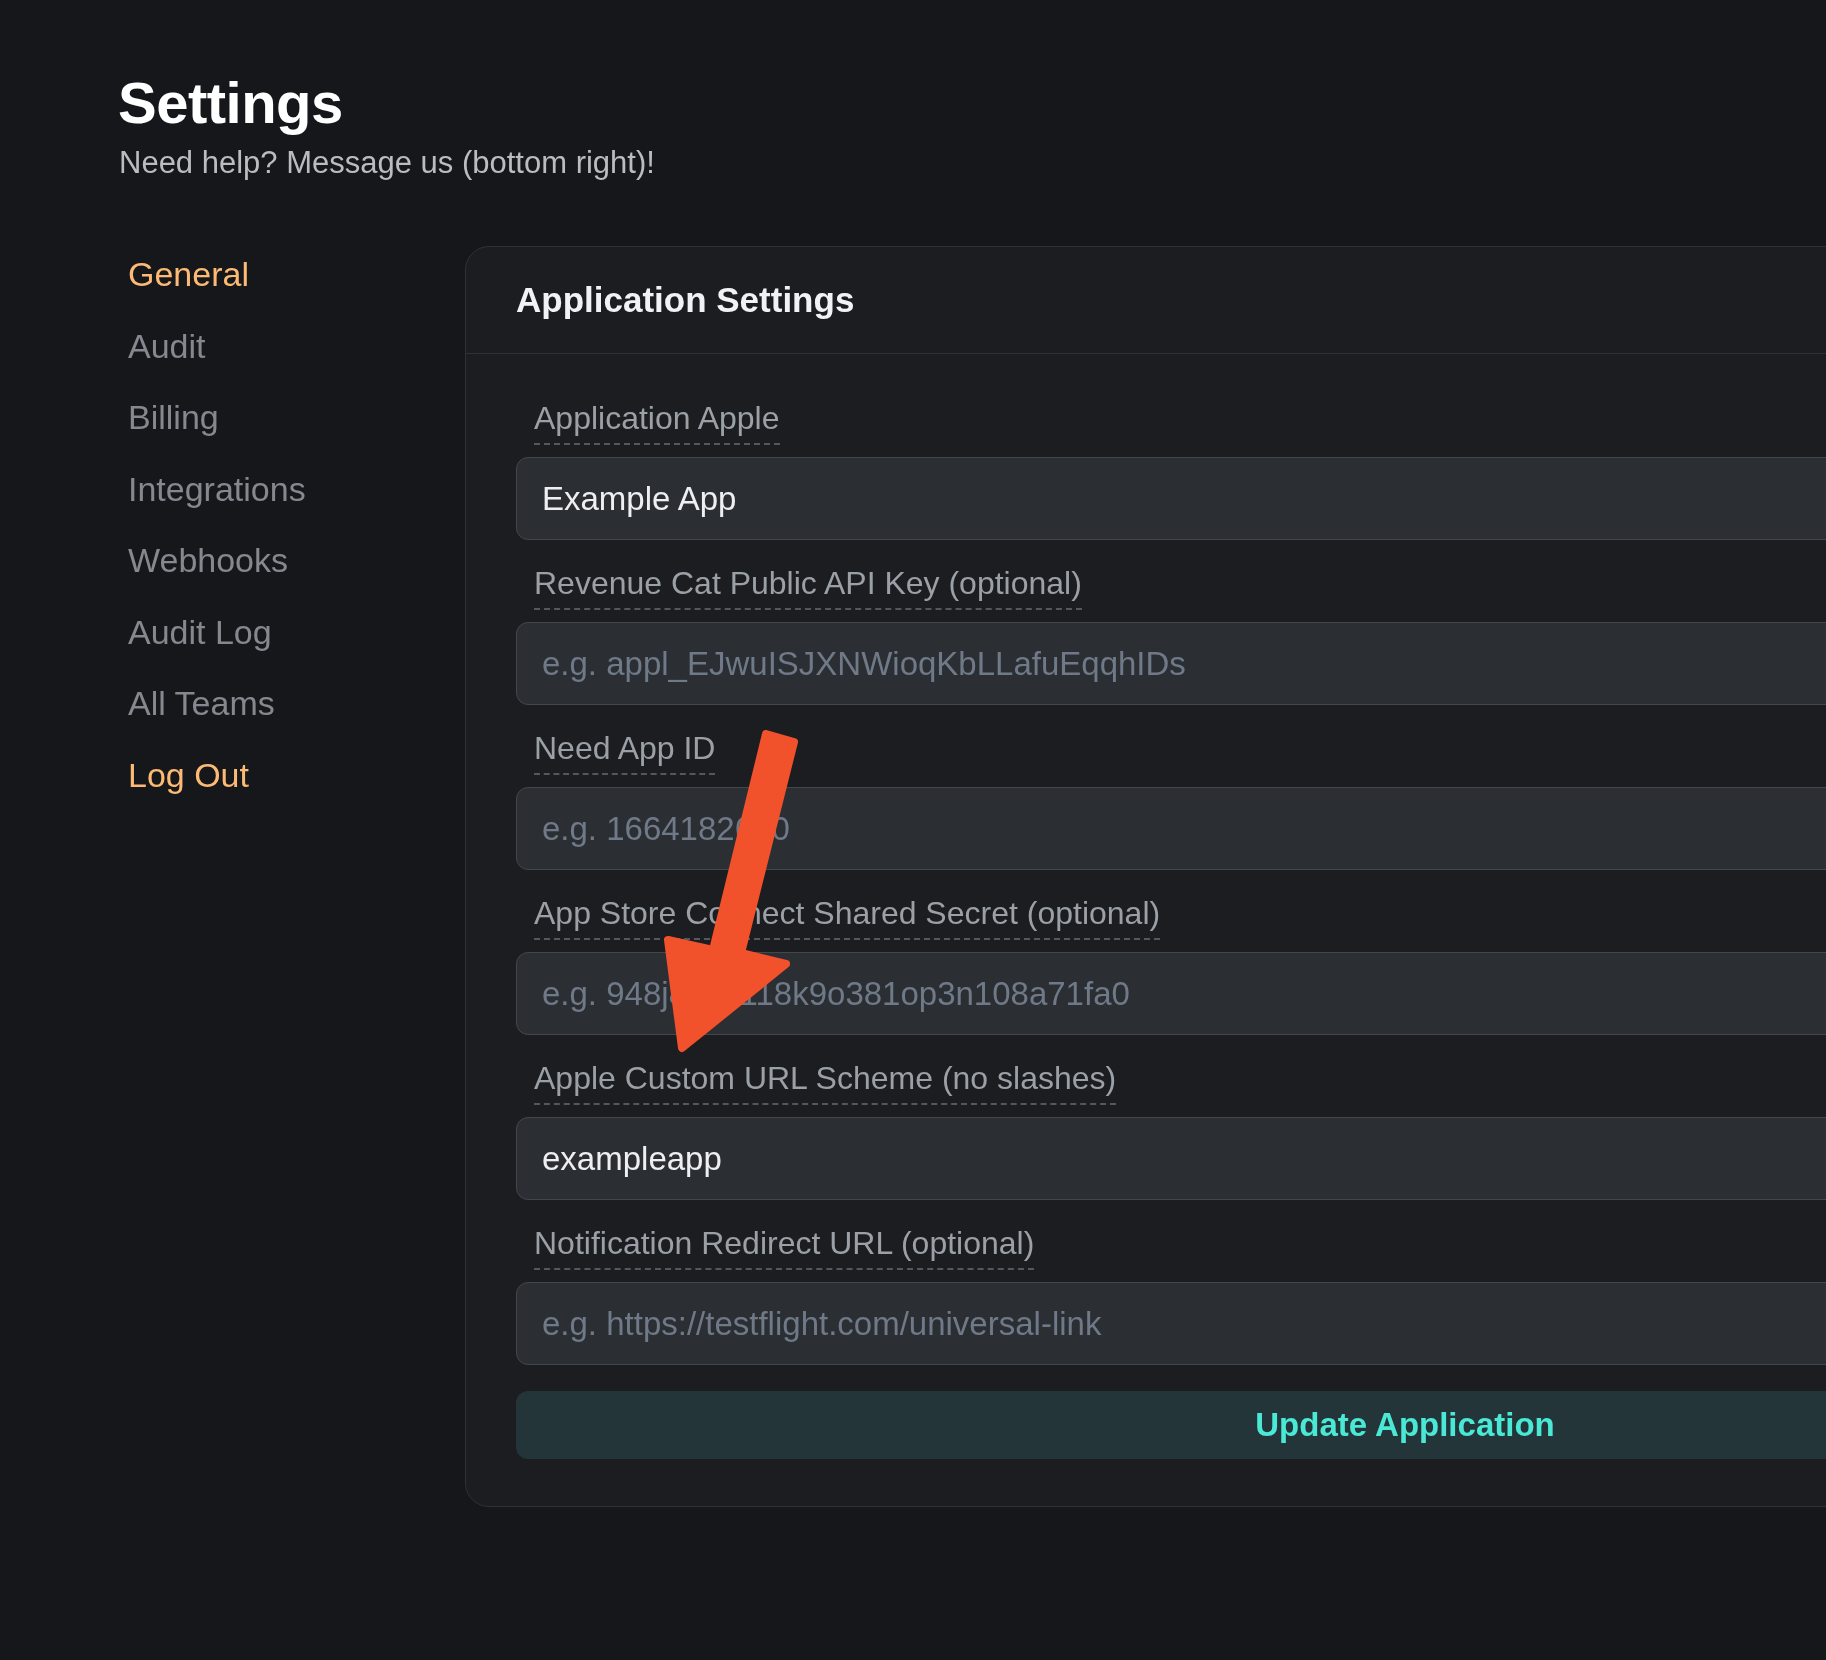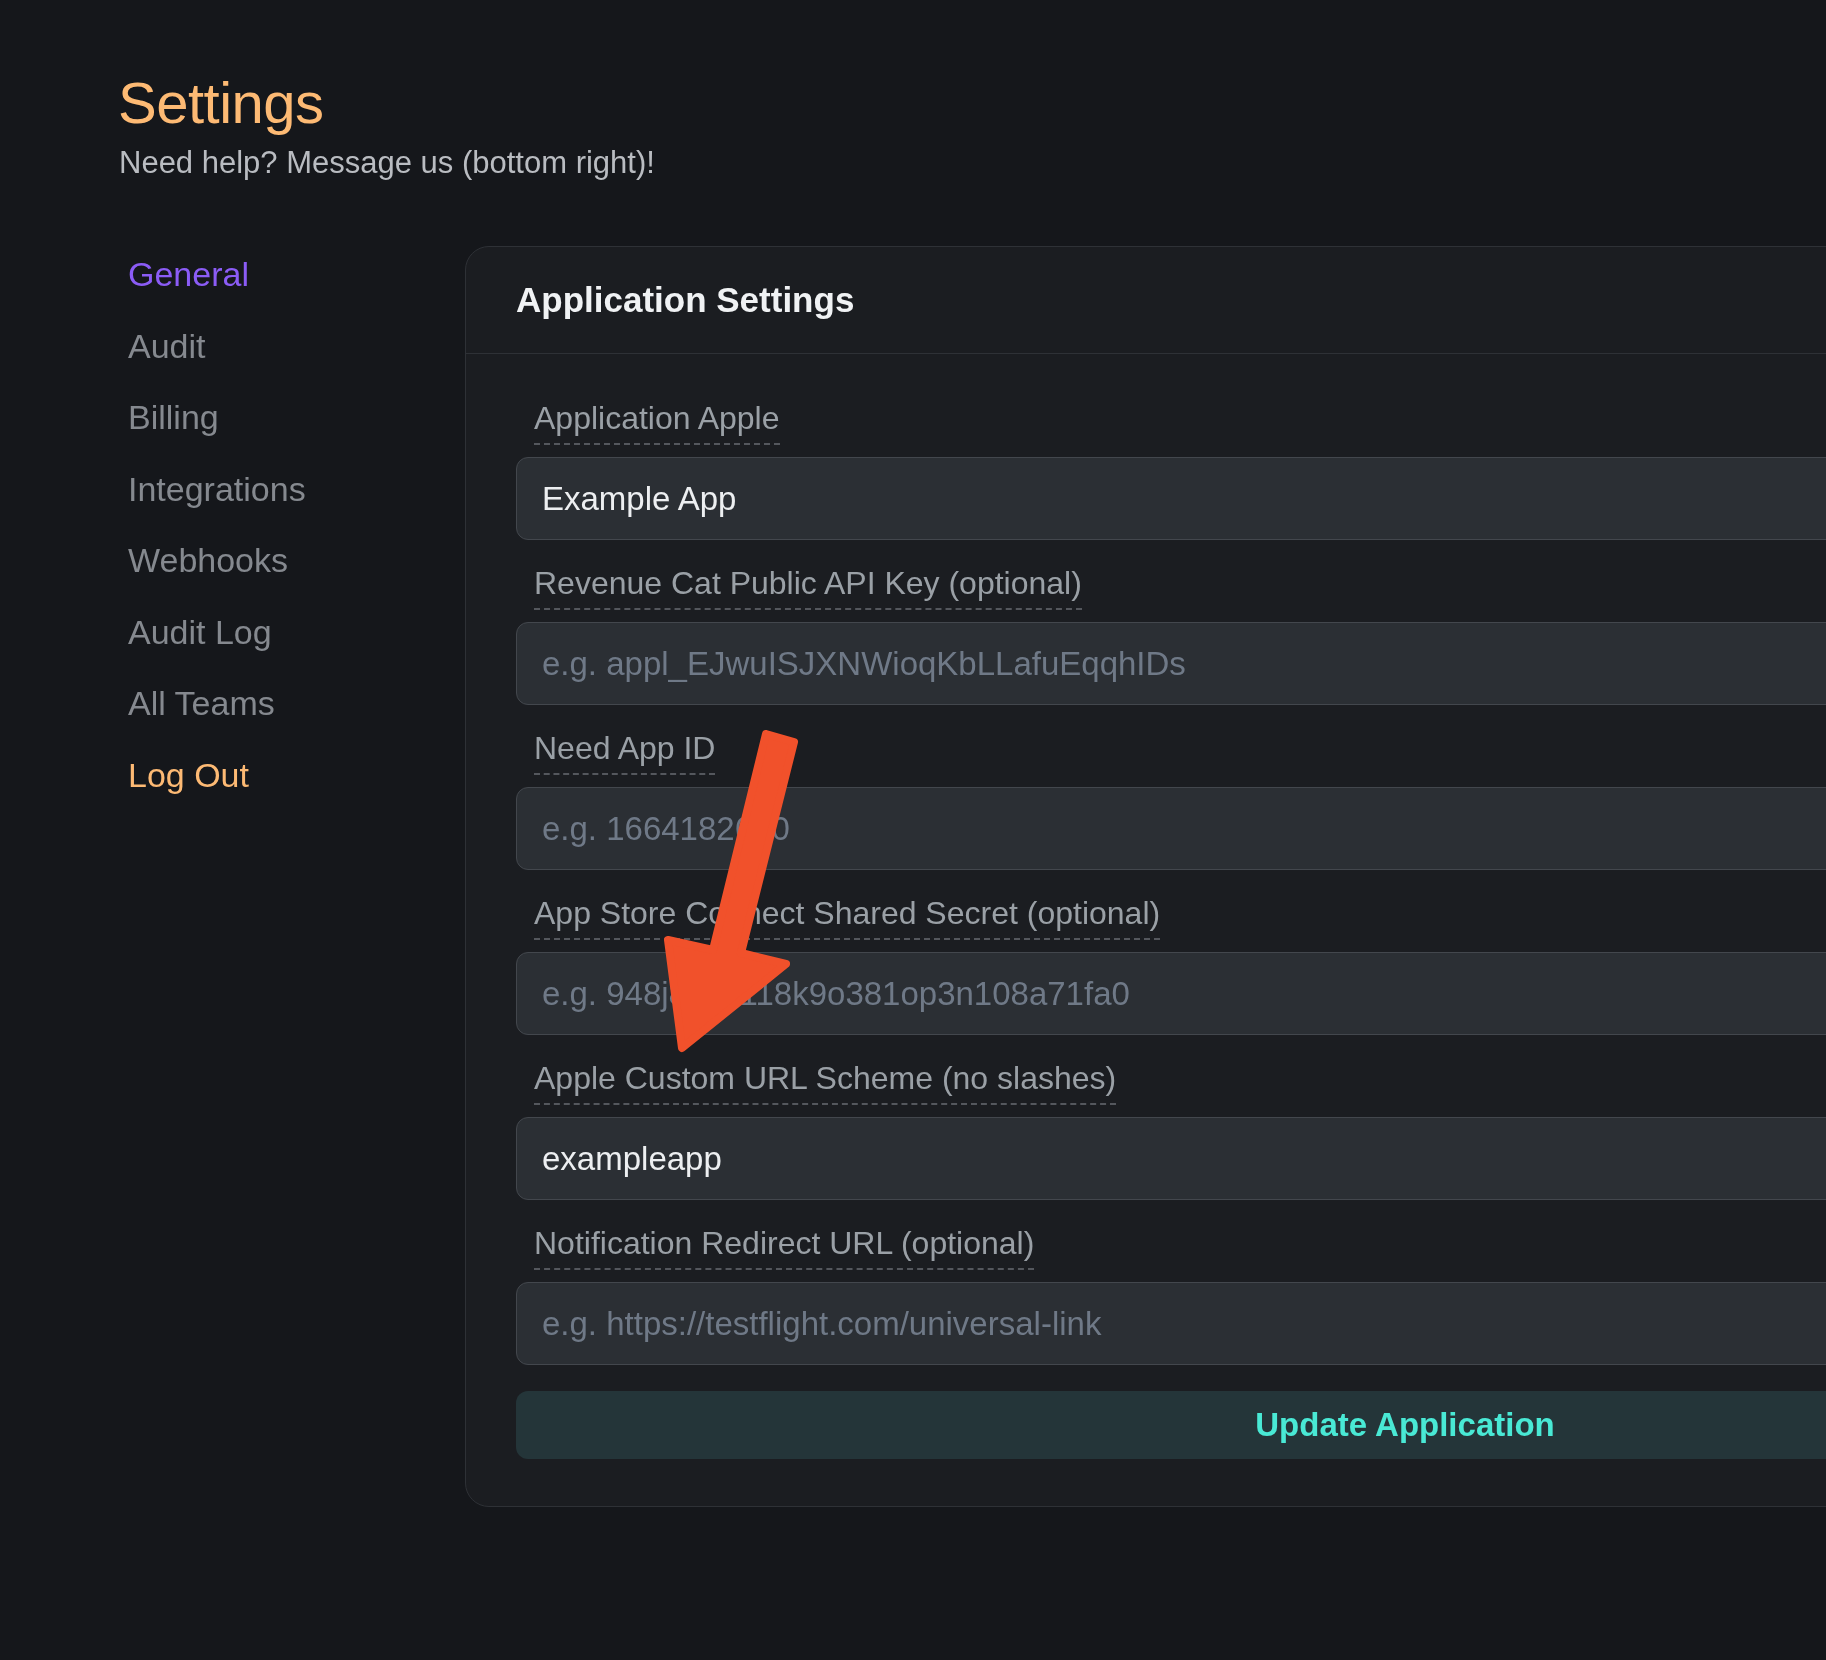--- a/index.html
+++ b/index.html
@@ -6,37 +6,37 @@
   body{
     width:1826px;height:1660px;
     background:#15171b;
     font-family:"Liberation Sans",sans-serif;
     overflow:hidden;
     position:relative;
     -webkit-font-smoothing:antialiased;
   }
   .page-title{
     position:absolute;left:118px;top:30px;
-    font-size:58px;font-weight:400;color:#fdba74;
+    font-size:58px;font-weight:700;color:#ffffff;
     letter-spacing:-0.5px;
   }
   .page-subtitle{
     position:absolute;left:119px;top:116px;
     font-size:31px;color:#b9bcc1;margin-top:29px;
   }
   .sidebar{
     position:absolute;left:128px;top:239px;
     list-style:none;margin:0;padding:0;
   }
   .sidebar li{
     height:71.5px;line-height:71.5px;
     font-size:34px;color:#85898f;
     cursor:pointer;white-space:nowrap;
   }
-  .sidebar li.active{color:#8b5cf6;}
+  .sidebar li.active{color:#fdba74;}
   .sidebar li.danger{color:#fdba74;}
   .panel{
     position:absolute;left:465px;top:246px;
     width:1880px;height:1261px;
     background:#1b1d21;
     border:1px solid #2e3136;
     border-radius:24px;
     box-sizing:border-box;
   }
   .panel-header{

